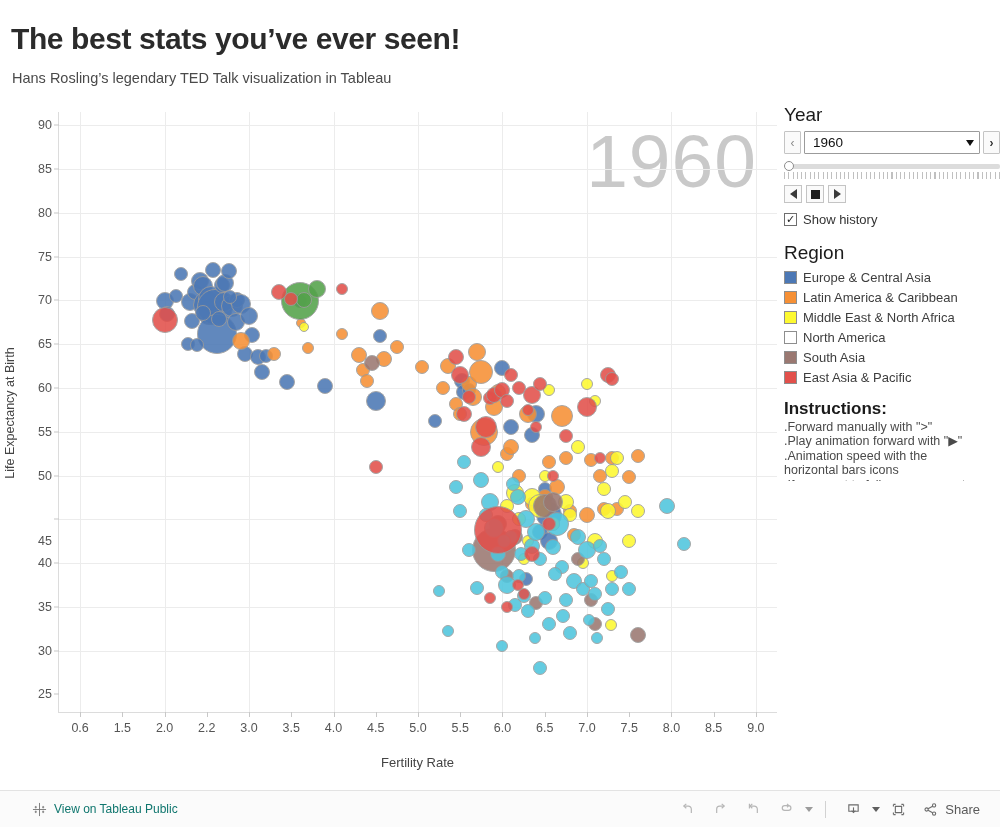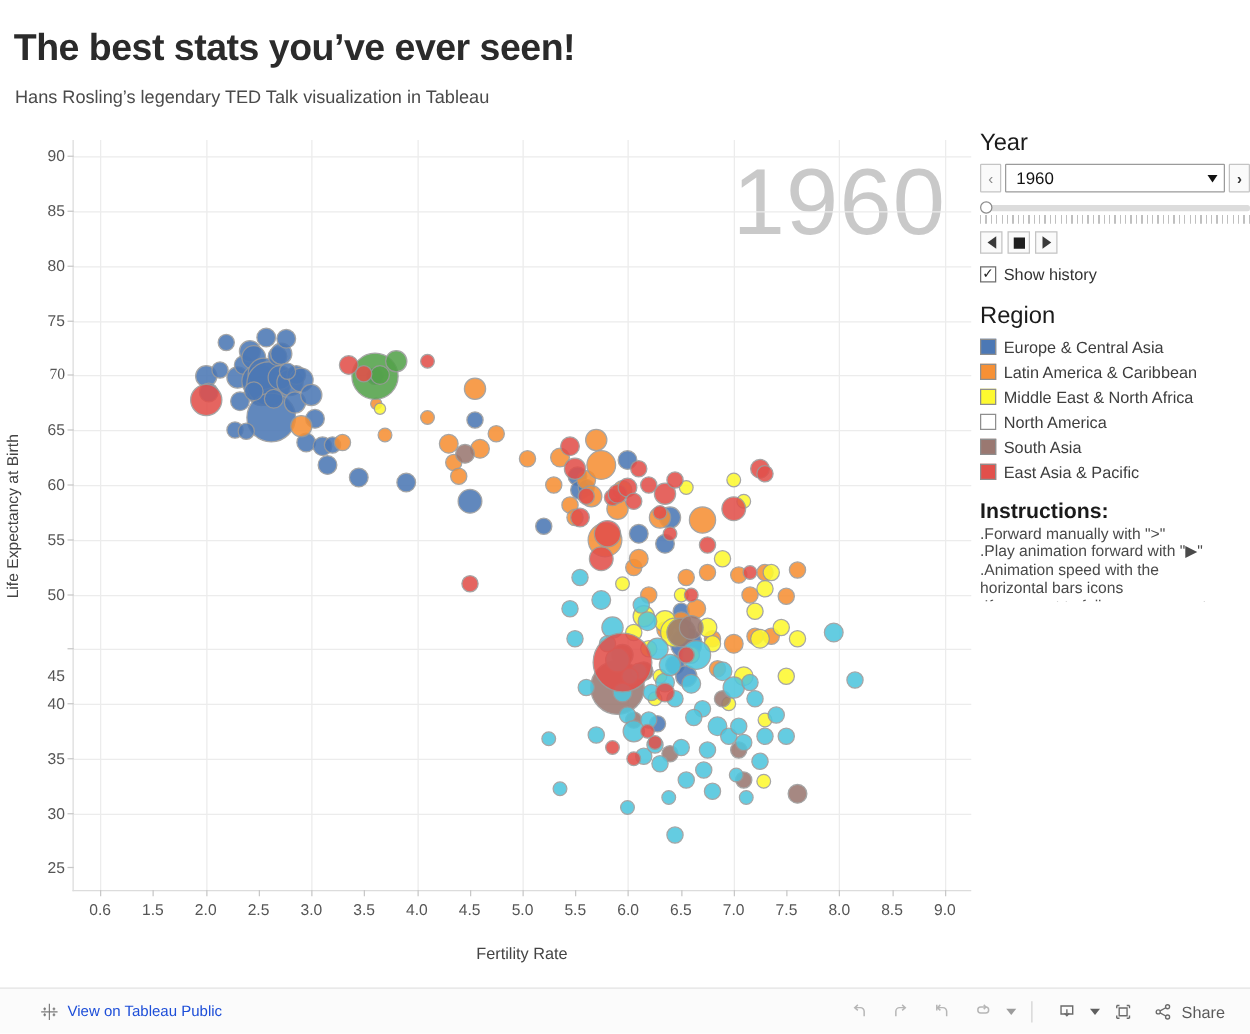--- a/index.html
+++ b/index.html
@@ -142,21 +142,21 @@
   .instr-h { font-size: 17px; font-weight: bold; color: #1b1b1b; line-height: 1.15; }
   .instr-b { font-size: 12.5px; color: #4a4a4a; line-height: 1.16; margin-top: 1px; }
 
   
   #toolbar {
     position: absolute; left: 0; bottom: 0; width: 1000px; height: 37px;
     background: #fbfbfb; border-top: 1px solid #e3e3e3;
     display: flex; align-items: center;
   }
   .tb-left { display: flex; align-items: center; gap: 7px; margin-left: 32px; cursor: pointer; }
-  .tb-left .lbl { font-size: 12px; color: #1d4ed8; white-space: nowrap; }
+  .tb-left .lbl { font-size: 12px; color: #0f766e; white-space: nowrap; }
   .tb-right { margin-left: auto; display: flex; align-items: center; gap: 3px; margin-right: 20px; }
   .tb-btn {
     width: 30px; height: 26px; display: flex; align-items: center;
     justify-content: center; cursor: pointer; color: #b6b6b6;
   }
   .tb-btn.dark { color: #6b6b6b; }
   .tb-sep { width: 1px; height: 17px; background: #d2d2d2; margin: 0 9px; }
   .mini-caret {
     width:0;height:0;border-left:4px solid transparent;border-right:4px solid transparent;
     border-top:5px solid #9c9c9c; margin-left: 1px;
@@ -199,21 +199,21 @@
         <div class="ytick-mark" style="top: 319.708px;"></div>
         <div class="ytick" style="top: 319.708px;">55</div>
         <div class="gl h" style="top: 275.912px;"></div>
         <div class="ytick-mark" style="top: 275.912px;"></div>
         <div class="ytick" style="top: 275.912px; margin-left: 24px;">60</div>
         <div class="gl h" style="top: 232.117px;"></div>
         <div class="ytick-mark" style="top: 232.117px;"></div>
         <div class="ytick" style="top: 232.117px;">65</div>
         <div class="gl h" style="top: 188.321px;"></div>
         <div class="ytick-mark" style="top: 188.321px;"></div>
-        <div class="ytick" style="top: 188.321px; font-family: Liberation Serif, serif;">70</div>
+        <div class="ytick" style="top: 188.321px;">70</div>
         <div class="gl h" style="top: 144.526px;"></div>
         <div class="ytick-mark" style="top: 144.526px;"></div>
         <div class="ytick" style="top: 144.526px;">75</div>
         <div class="gl h" style="top: 100.73px;"></div>
         <div class="ytick-mark" style="top: 100.73px;"></div>
         <div class="ytick" style="top: 100.73px;">80</div>
         <div class="gl h" style="top: 56.9343px;"></div>
         <div class="ytick-mark" style="top: 56.9343px;"></div>
         <div class="ytick" style="top: 56.9343px;">85</div>
         <div class="gl h" style="top: 13.1387px;"></div>
@@ -221,21 +221,21 @@
         <div class="ytick" style="top: 13.1387px;">90</div>
         <div class="gl v" style="left: 21.1176px;"></div>
         <div class="xtick-mark" style="left: 21.1176px;"></div>
         <div class="xtick" style="left: 21.1176px;">0.6</div>
         <div class="xtick-mark" style="left: 63.3529px;"></div>
         <div class="xtick" style="left: 63.3529px;">1.5</div>
         <div class="gl v" style="left: 105.588px;"></div>
         <div class="xtick-mark" style="left: 105.588px;"></div>
         <div class="xtick" style="left: 105.588px;">2.0</div>
         <div class="xtick-mark" style="left: 147.824px;"></div>
-        <div class="xtick" style="left: 147.824px;">2.5</div>
+        <div class="xtick" style="left: 147.824px;">2.2</div>
         <div class="gl v" style="left: 190.059px;"></div>
         <div class="xtick-mark" style="left: 190.059px;"></div>
         <div class="xtick" style="left: 190.059px;">3.0</div>
         <div class="xtick-mark" style="left: 232.294px;"></div>
         <div class="xtick" style="left: 232.294px;">3.5</div>
         <div class="gl v" style="left: 274.529px;"></div>
         <div class="xtick-mark" style="left: 274.529px;"></div>
         <div class="xtick" style="left: 274.529px;">4.0</div>
         <div class="xtick-mark" style="left: 316.765px;"></div>
         <div class="xtick" style="left: 316.765px;">4.5</div>

